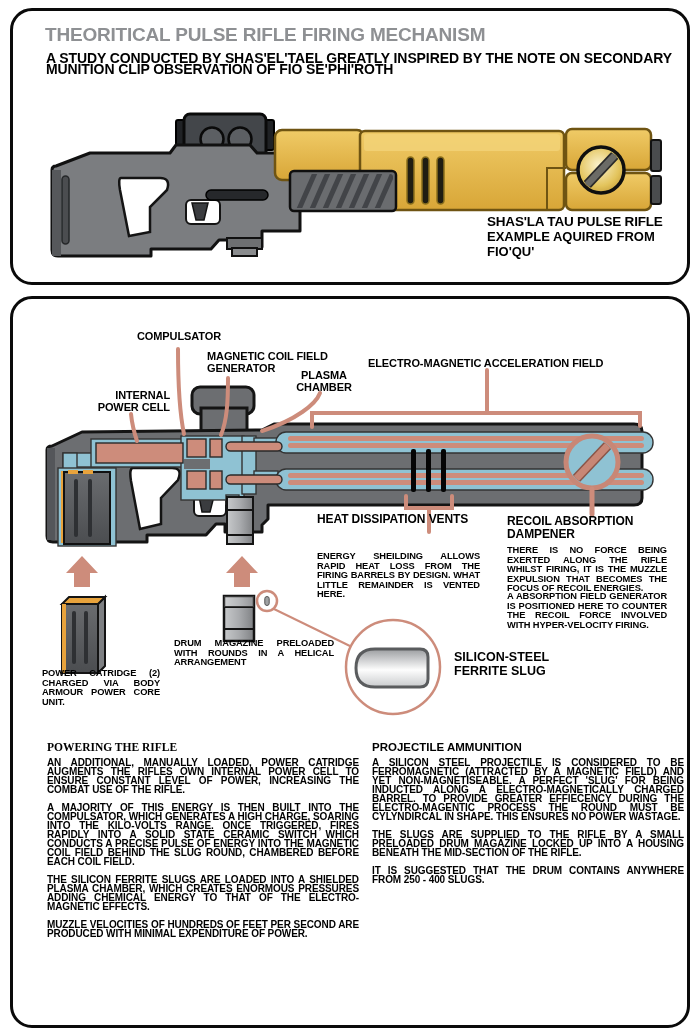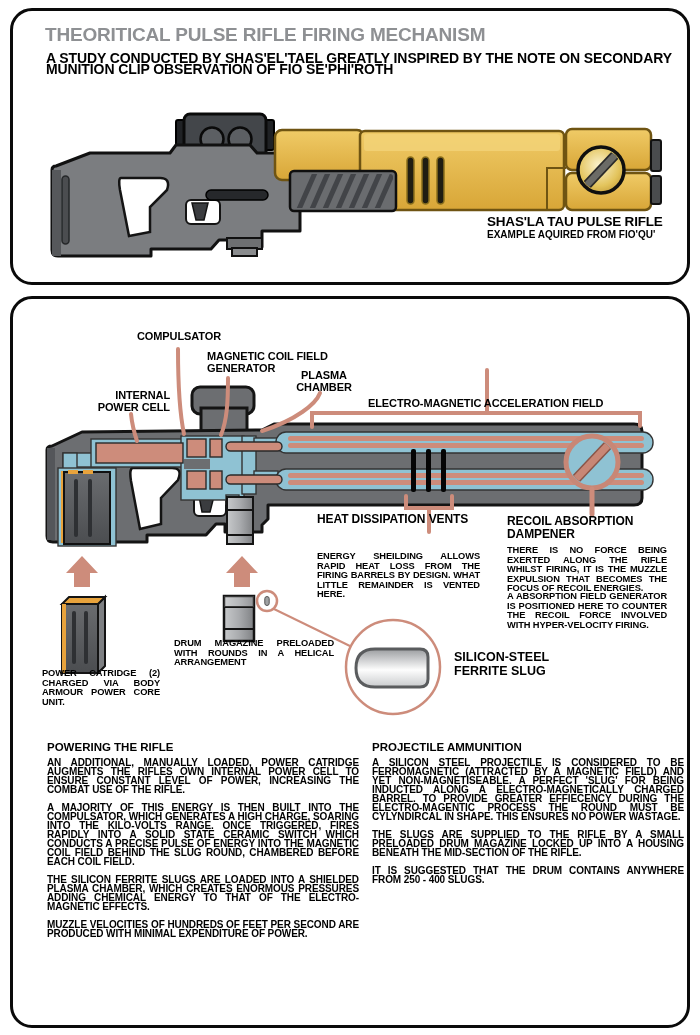--- a/index.html
+++ b/index.html
@@ -6,39 +6,39 @@
   body{width:700px;height:1035px;position:relative;font-family:"Liberation Sans",sans-serif;overflow:hidden;}
   .panel{position:absolute;background:#ffffff;border:3px solid #0a0a0a;border-radius:22px;box-sizing:border-box;}
   #panel1{left:10px;top:8px;width:680px;height:277px;}
   #panel2{left:10px;top:296px;width:680px;height:732px;}
   #art{position:absolute;left:0;top:0;width:700px;height:1035px;pointer-events:none;}
   .txt{position:absolute;font-weight:bold;color:#000;}
   #title{left:45px;top:24px;font-size:19px;letter-spacing:-0.2px;color:#8e9093;}
   .sub{left:46px;font-size:14px;line-height:11px;letter-spacing:-0.1px;}
   #sub1{top:53px;} #sub2{top:64px;}
   #rifle-name{left:487px;top:214px;font-size:13.5px;letter-spacing:-0.2px;}
-  #rifle-caption{left:487px;top:229px;font-size:10px;text-align:right;}
+  #rifle-caption{left:487px;top:229px;font-size:13px;}
   .callout{font-size:11px;line-height:11.5px;letter-spacing:-0.1px;}
   #lbl-compulsator{left:137px;top:331px;}
   #lbl-magnetic{left:207px;top:351px;}
   #lbl-plasma{left:291px;top:370px;width:66px;text-align:center;}
-  #lbl-em{left:368px;top:358px;margin-top:40px;}
+  #lbl-em{left:368px;top:358px;}
   #lbl-internal{left:90px;top:390px;width:80px;text-align:right;}
   .note-h{font-size:12px;line-height:12.5px;letter-spacing:-0.1px;}
   #lbl-heat{left:317px;top:513px;}
   #lbl-recoil{left:507px;top:515px;width:140px;}
   #lbl-slug{left:454px;top:650px;font-size:12.5px;line-height:14px;}
   .note{font-size:9.3px;line-height:9.5px;text-align:justify;letter-spacing:-0.1px;}
   #note-heat{left:317px;top:552px;width:163px;}
   #note-recoil1{left:507px;top:546px;width:160px;}
   #note-recoil2{left:507px;top:592px;width:160px;}
   #note-drum{left:174px;top:639px;width:160px;}
   #note-cartridge{left:42px;top:669px;width:118px;}
   .col-h{font-size:11.5px;}
-  #col-left-h{left:47px;top:741px;}
+  #col-left-h{left:47px;top:741px;font-family:Liberation Serif, serif;}
   #col-right-h{left:372px;top:741px;}
   .col{position:absolute;width:312px;}
   #col-left{left:47px;top:758px;}
   #col-right{left:372px;top:758px;}
   .col p{margin:0 0 9px 0;font-weight:bold;font-size:10px;line-height:9px;text-align:justify;letter-spacing:-0.1px;}
 </style>
 </head>
 <body>
 
 <div id="panel1" class="panel"></div>

